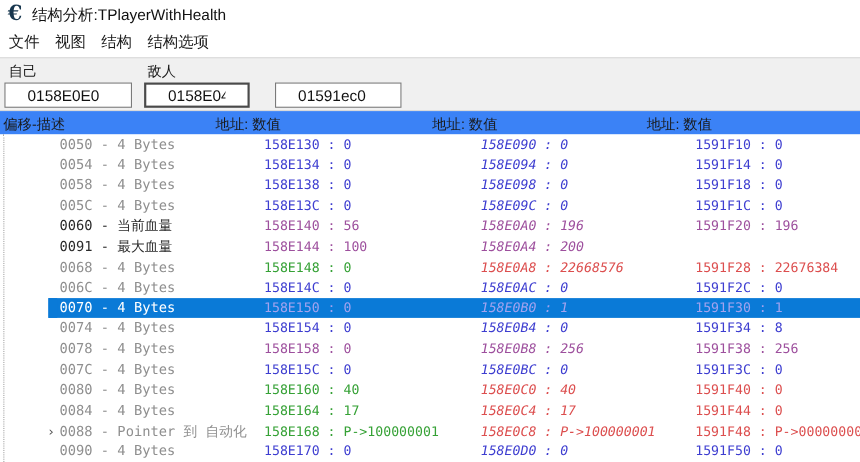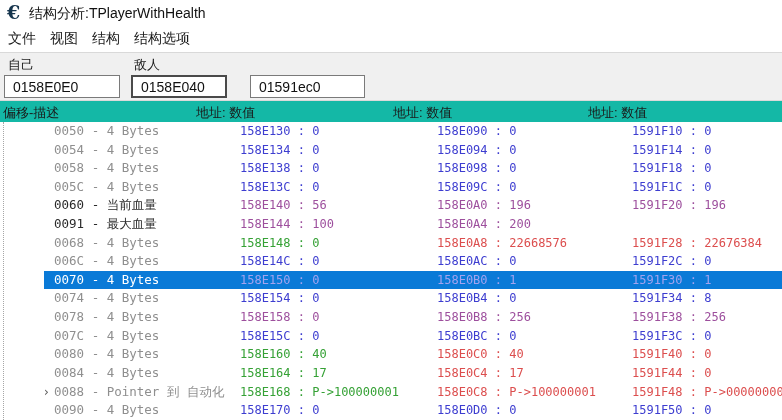--- a/index.html
+++ b/index.html
@@ -29,45 +29,45 @@
   .menu-item{font-size:14px;color:#1a1a1a;margin-right:14px;padding:2px 0;cursor:default;}
 
   
   .toolbar{position:absolute;top:52px;left:0;width:782px;height:49px;background:#f0f0f0;
     border-top:1px solid #d9d9d9;border-bottom:1px solid #dadada;}
   .grp-label{position:absolute;top:3px;font-size:13px;color:#1a1a1a;}
   .grp-label.l1{left:8px;}
   .grp-label.l2{left:134px;}
   .addr-input{position:absolute;top:22px;height:23px;background:#fff;border:1px solid #7a7a7a;
     font-family:"Liberation Sans","DejaVu Sans",sans-serif;font-size:14px;color:#111;
-    padding:0 8px;outline:none;}
+    padding:0 20px;outline:none;}
   .addr-input.i1{left:4px;width:116px;}
   .addr-input.i2{left:131px;width:96px;border:2px solid #4a4a4a;}
   .addr-input.i3{left:250px;width:115px;}
 
   
-  .list-header{position:absolute;top:101px;left:0;width:782px;height:21px;background:#14b8a6;}
+  .list-header{position:absolute;top:101px;left:0;width:782px;height:21px;background:#3b82f6;}
   .hdr{position:absolute;top:3px;font-size:13px;color:#1a1a1a;white-space:nowrap;}
   .hdr.h0{left:3px;}
   .hdr.h1{left:196px;}
   .hdr.h2{left:393px;}
   .hdr.h3{left:588px;}
 
   
   .rows{position:absolute;top:122px;left:0;width:782px;height:298px;overflow:hidden;padding-left:44px;}
   .tree-rail{position:absolute;left:3px;top:0;height:298px;width:0;
     border-left:1px dotted #a6a6a6;z-index:0;}
   .row{position:relative;width:782px;height:18.62px;line-height:18.62px;z-index:1;}
   .row.selected{background:var(--selection_bg);}
   .row.selected .rail-cover{position:absolute;left:0;top:0;width:8px;height:100%;background:var(--selection_bg);}
   .offset-cell{position:absolute;left:10px;top:0;width:187px;overflow:hidden;
     white-space:nowrap;font-size:12.5px;}
   .val-cell{position:absolute;top:0;white-space:nowrap;overflow:hidden;font-size:12px;}
   .val-cell.g0{left:196px;width:196px;}
-  .val-cell.g1{left:393px;width:194px;}
+  .val-cell.g1{left:393px;width:194px;font-style:italic;}
   .val-cell.g2{left:588px;width:194px;}
   .expander{position:absolute;left:0px;top:0;font-size:12px;color:#555;
     font-family:"DejaVu Sans","Liberation Sans",sans-serif;z-index:2;}
 
   .c-blue{color:var(--blue);}
   .c-purple{color:var(--purple);}
   .c-red{color:var(--red);}
   .c-green{color:var(--green);}
   .c-gray{color:var(--gray);}
   .c-black{color:var(--black);}

